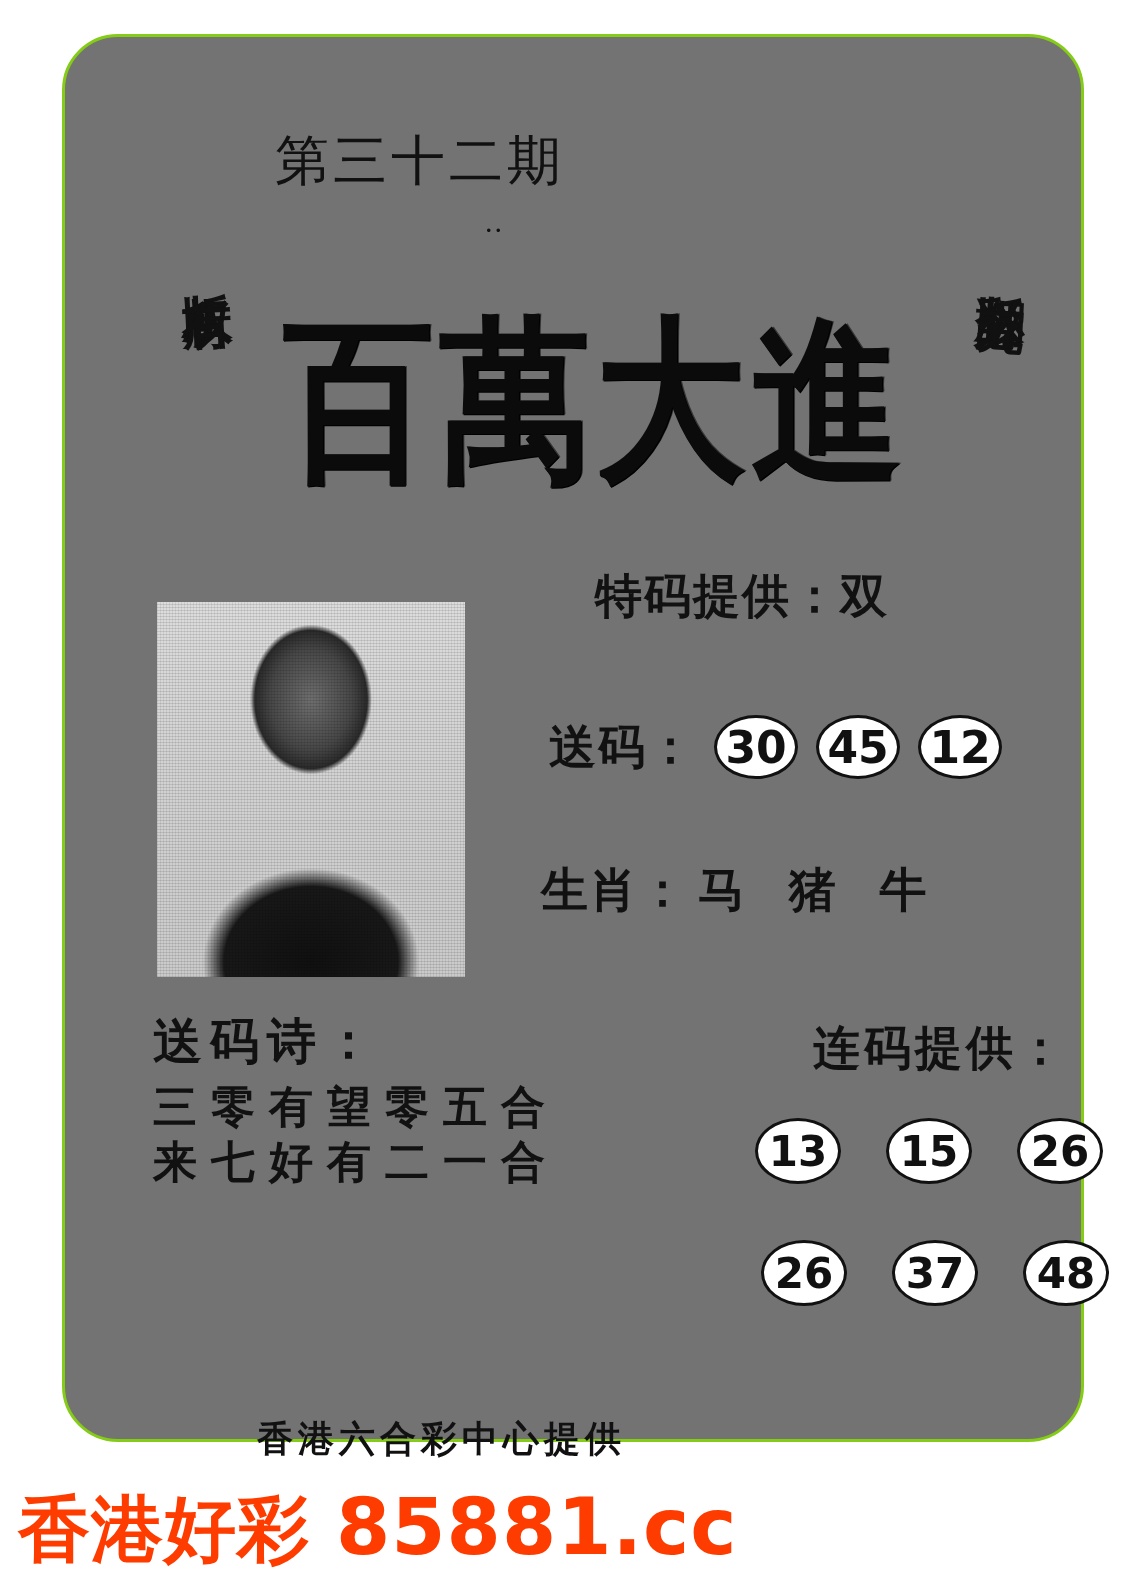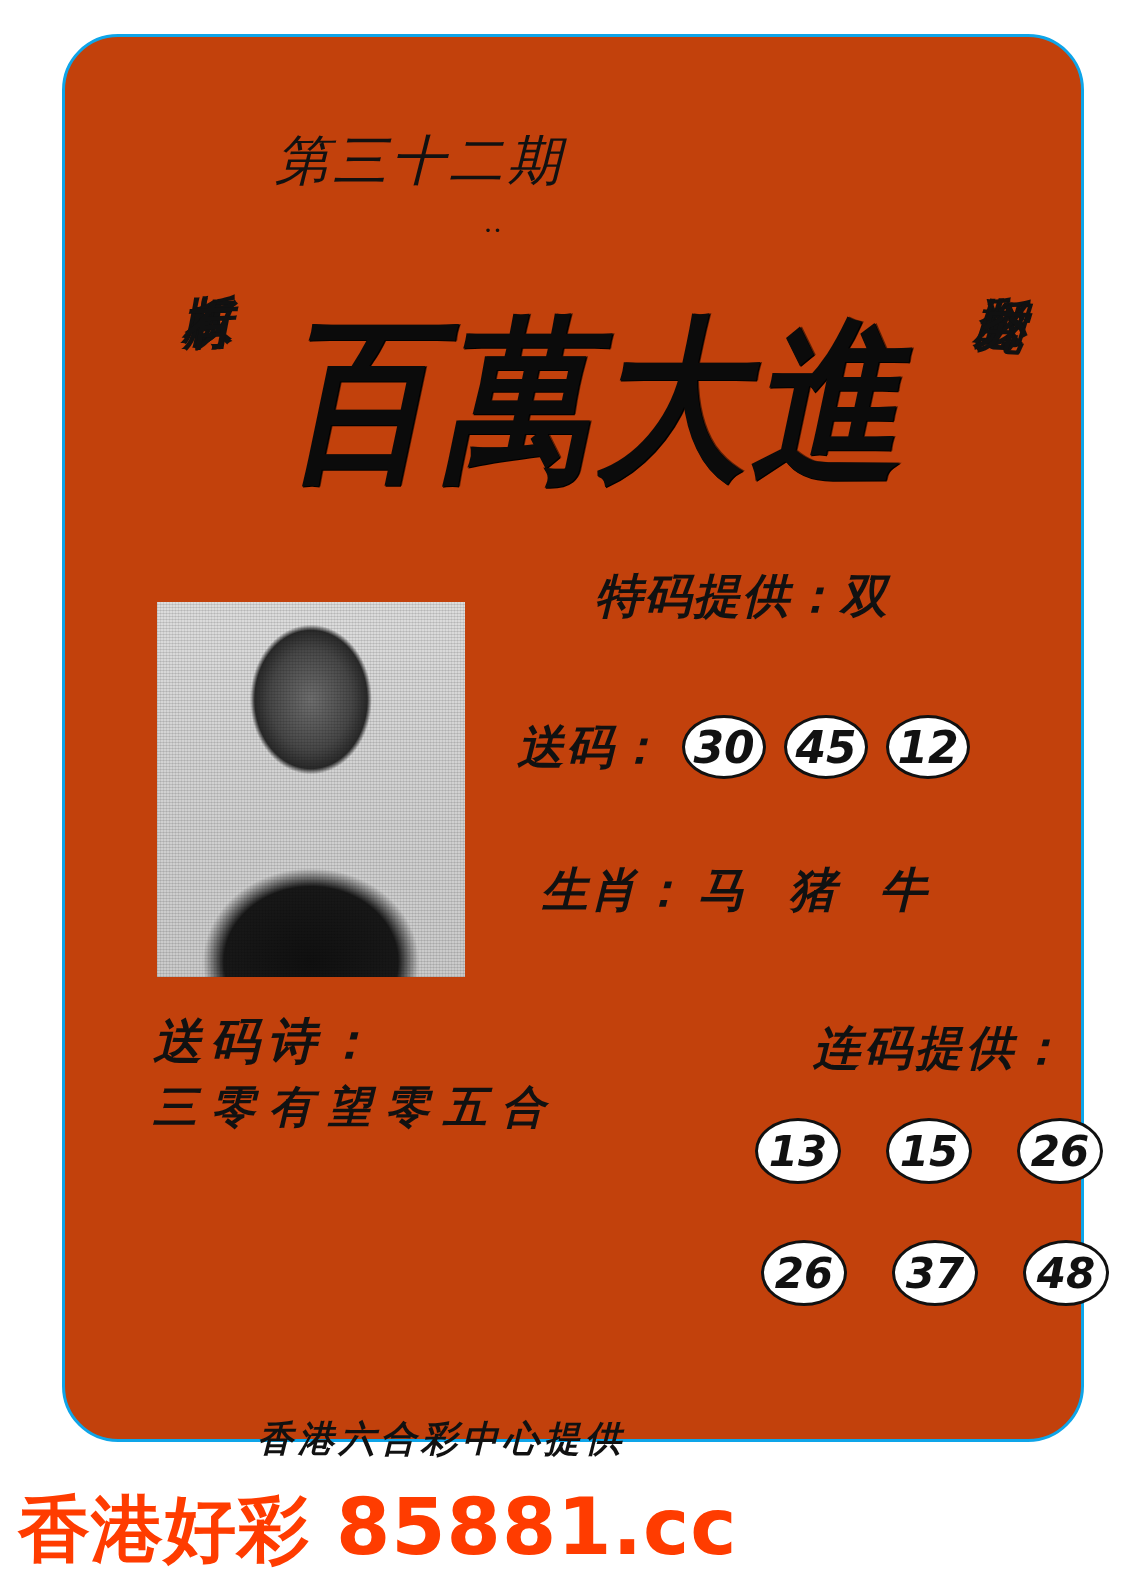--- a/index.html
+++ b/index.html
@@ -15,25 +15,24 @@
     overflow: hidden;
   }
 
   
   #card {
     position: absolute;
     left: 62px;
     top: 34px;
     width: 1022px;
     height: 1408px;
-    border: 3px solid #0ea5e9;
+    border: 3px solid #84cc16;
     border-radius: 56px;
     box-sizing: border-box;
-    background: #c2410c;
-    font-style: italic;
+    background: #737373;
   }
 
   
   #issue {
     position: absolute;
     left: 210px;
     top: 88px;
     font-size: 54px;
     letter-spacing: 4px;
     color: #111;
@@ -105,20 +104,21 @@
     display: flex;
     align-items: center;
     gap: 18px;
   }
   #send-row .lbl {
     font-size: 47px;
     font-weight: bold;
     color: #111;
     letter-spacing: 2px;
     white-space: nowrap;
+    margin-left: 32px;
   }
 
   .ball {
     width: 84px;
     height: 64px;
     border: 3px solid #111;
     border-radius: 50%;
     display: flex;
     align-items: center;
     justify-content: center;
@@ -266,20 +266,21 @@
 
   <div id="zodiac-row">
     <span>生肖：</span><span class="animals">马 猪 牛</span>
   </div>
 
   <div id="photo"></div>
 
   <div id="poem">
     <div class="poem-title">送码诗：</div>
     <div class="poem-line">三零有望零五合</div>
+    <div class="poem-line">来七好有二一合</div>
   </div>
 
   <div id="lianma">
     <div class="lm-title">连码提供：</div>
     <div class="lm-row first">
       <span class="ball">13</span>
       <span class="ball">15</span>
       <span class="ball">26</span>
     </div>
     <div class="lm-row second">

